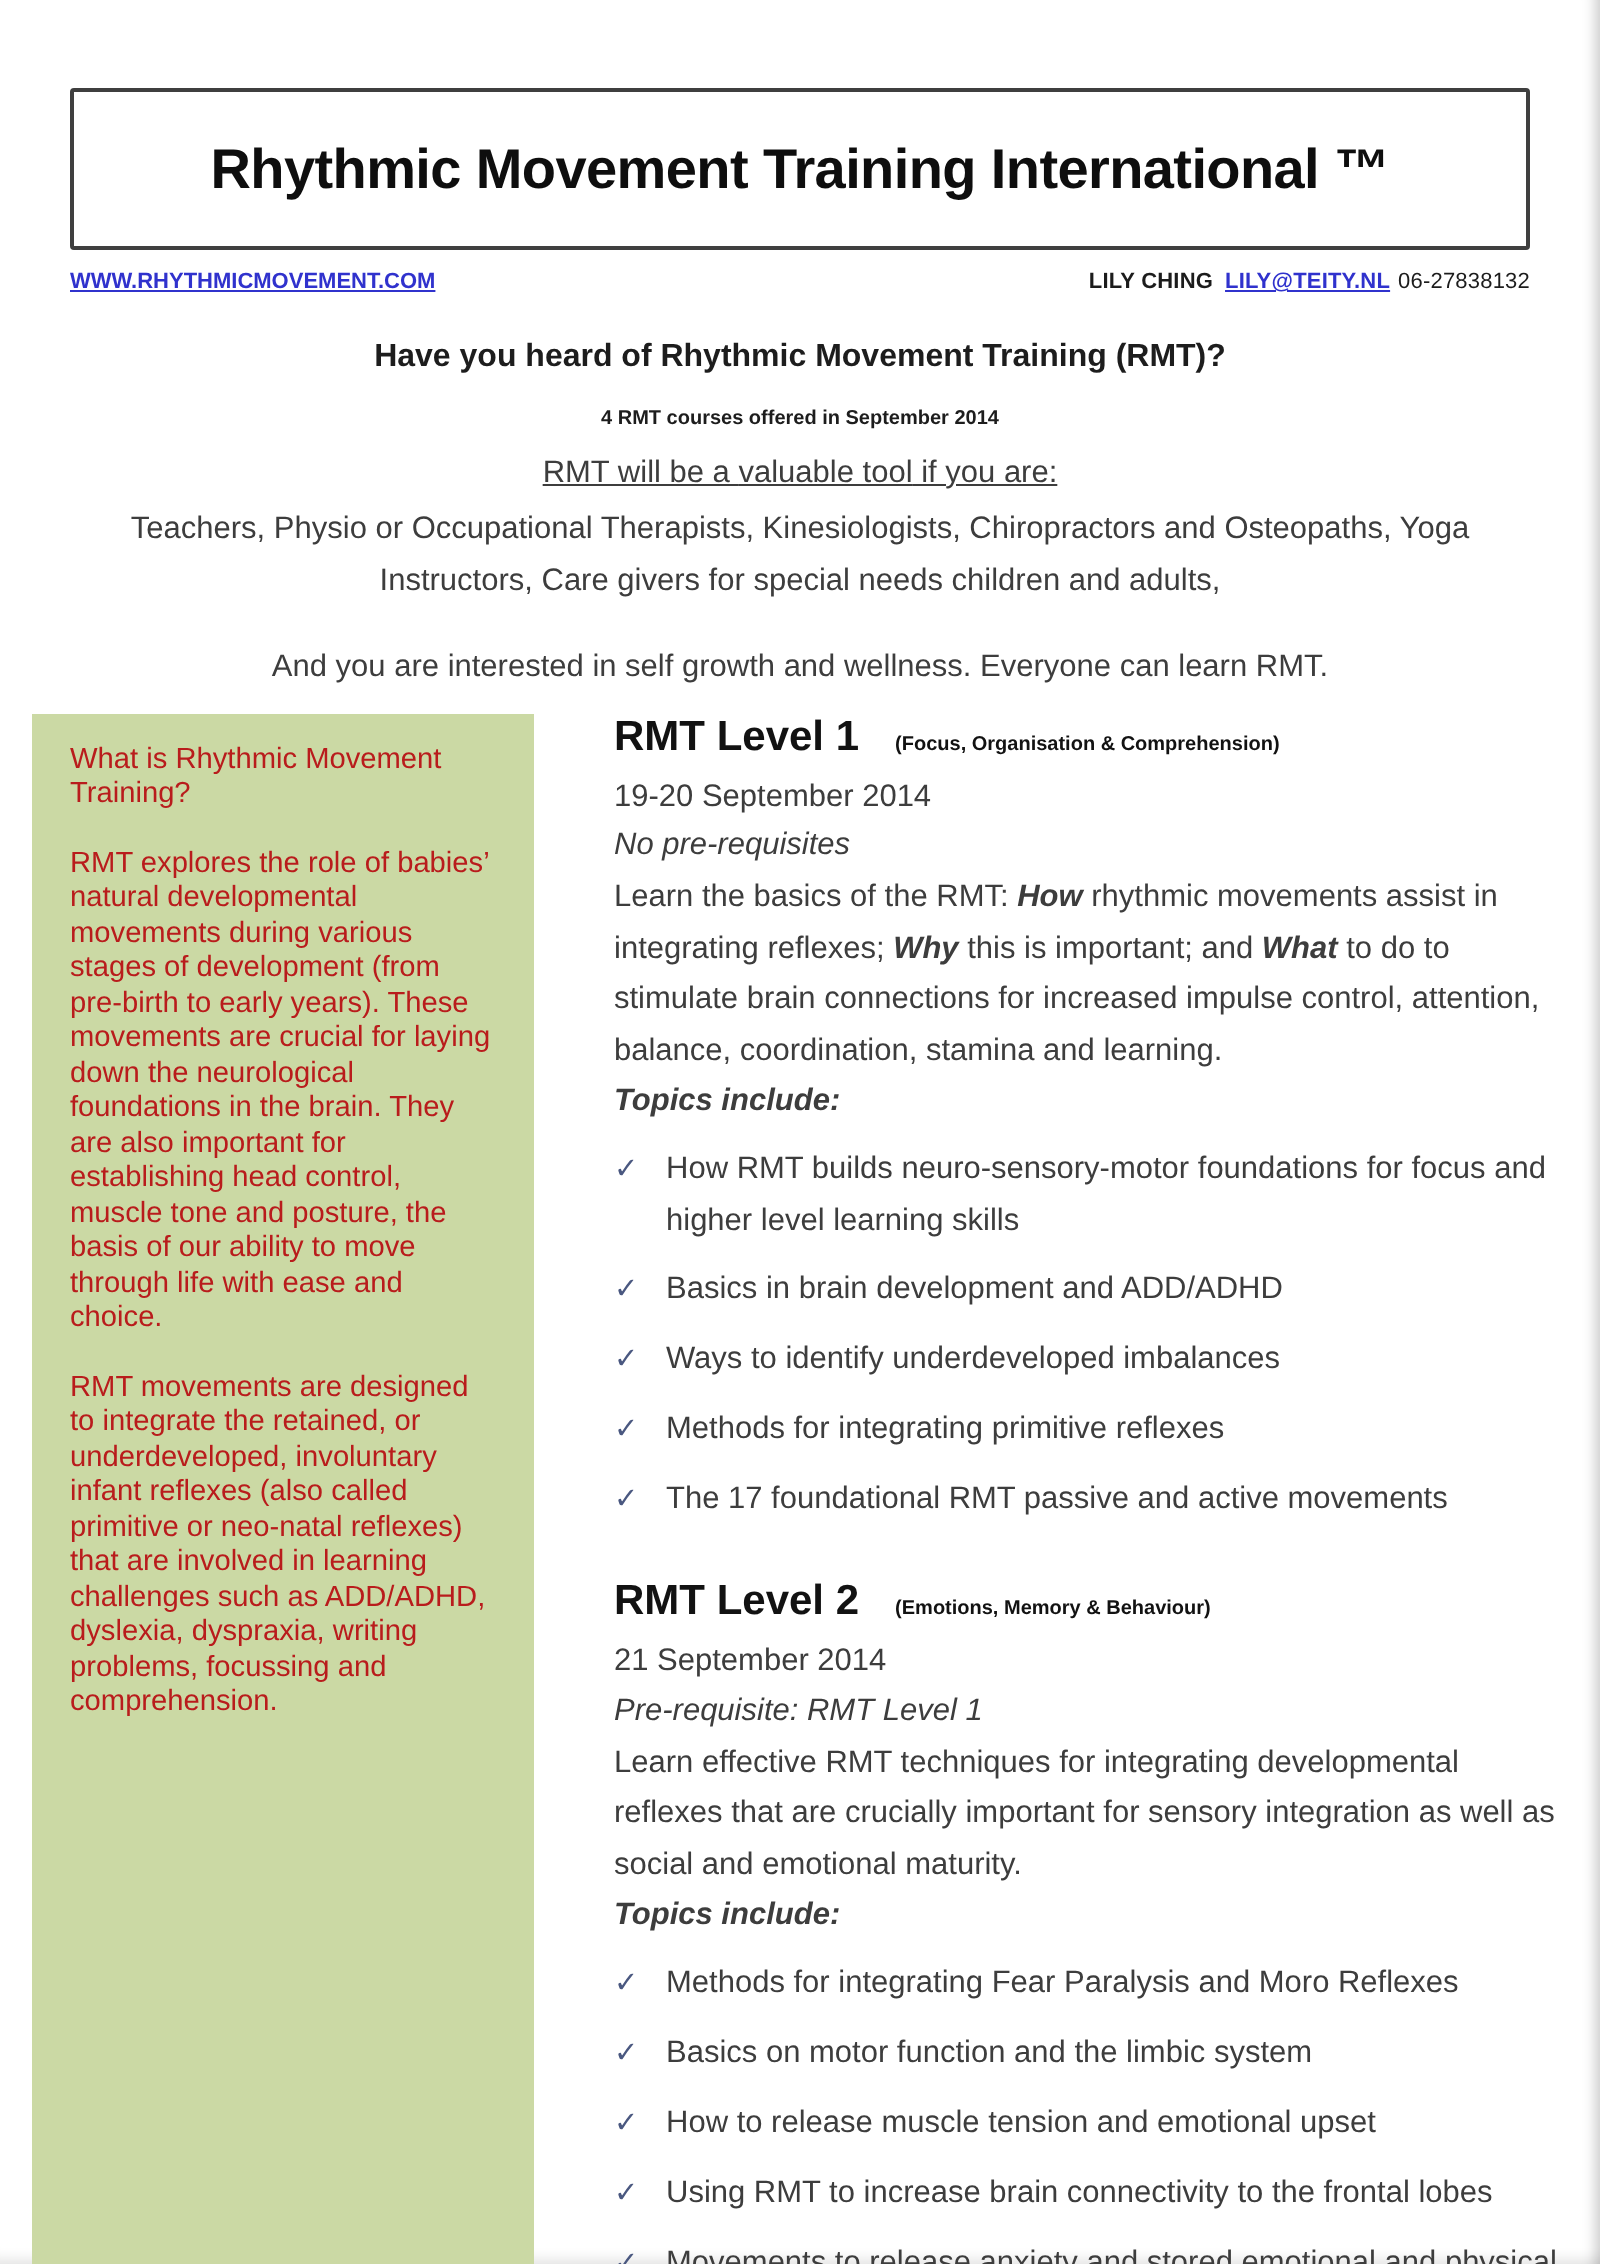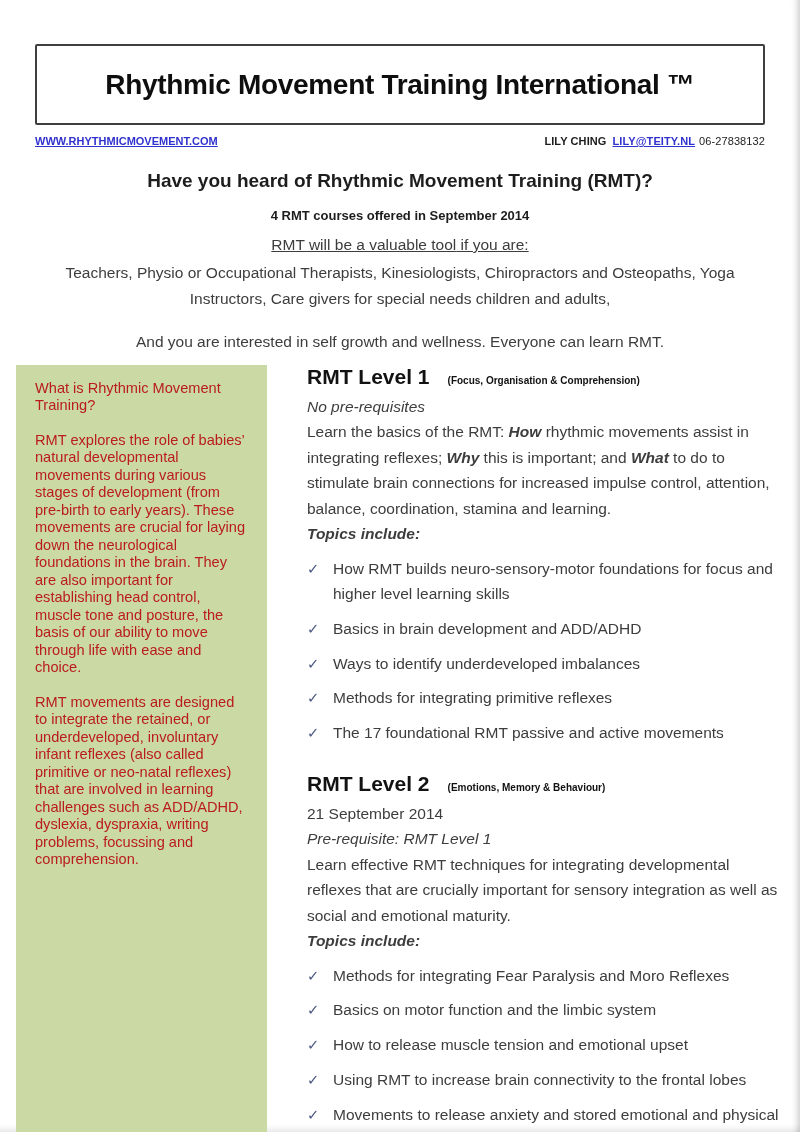--- a/index.html
+++ b/index.html
@@ -48,22 +48,22 @@
     text-decoration: underline;
     font-weight: bold;
     cursor: pointer;
   }
   .contact { font-weight: bold; letter-spacing: 0.1px; }
   .contact .sep { display: inline-block; width: 6px; }
   .contact-phone { font-weight: normal; margin-left: 4px; color: #1c1c1c; }
 
   
   .intro { text-align: center; color: #3d3d3d; }
-  .intro-question { margin-top: 23px; font-size: 19px; font-weight: bold; color: #1d1d1d; }
-  .intro-courses  { margin-top: 16px; font-size: 13px; font-weight: bold; color: #1d1d1d; }
+  .intro-question { margin-top: 23px; font-size: 16px; font-weight: bold; color: #1d1d1d; }
+  .intro-courses  { margin-top: 16px; font-size: 10px; font-weight: bold; color: #1d1d1d; }
   .intro-tool     { margin-top: 13px; font-size: 15.5px; text-decoration: underline; }
   .intro-tool .u  { text-decoration: underline; }
   .intro-audience { margin-top: 6px; font-size: 15.5px; line-height: 1.7; padding: 0 45px; }
   .intro-interest { margin-top: 20px; font-size: 15.5px; }
 
   
   .content { display: flex; align-items: flex-start; margin-top: 14px; }
 
   .sidebar {
     margin-left: 16px;
@@ -134,20 +134,21 @@
     <div class="sidebar">
       <p>What is Rhythmic Movement Training?</p>
       <p>RMT explores the role of babies’ natural developmental movements during various stages of development (from pre-birth to early years). These movements are crucial for laying down the neurological foundations in the brain. They are also important for establishing head control, muscle tone and posture, the basis of our ability to move through life with ease and choice.</p>
       <p>RMT movements are designed to integrate the retained, or underdeveloped, involuntary infant reflexes (also called primitive or neo-natal reflexes) that are involved in learning challenges such as ADD/ADHD, dyslexia, dyspraxia, writing problems, focussing and comprehension.</p>
     </div>
 
     <div class="main">
 
       <div class="course">
         <div class="course-heading"><span class="course-title">RMT Level 1</span><span class="course-subtitle">(Focus, Organisation &amp; Comprehension)</span></div>
+        <div class="course-date">19-20 September 2014</div>
         <div class="course-prereq">No pre-requisites</div>
         <div class="course-desc"><span>Learn the basics of the RMT: </span><span class="emph">How</span><span> rhythmic movements assist in integrating reflexes; </span><span class="emph">Why</span><span> this is important; and </span><span class="emph">What</span><span> to do to stimulate brain connections for increased impulse control, attention, balance, coordination, stamina and learning.</span></div>
         <div class="topics-label">Topics include:</div>
         <ul class="topics">
           <li class="topic">
               <span class="check">✓</span>
               <span>How RMT builds neuro-sensory-motor foundations for focus and higher level learning skills</span>
             </li>
           <li class="topic">
               <span class="check">✓</span>

